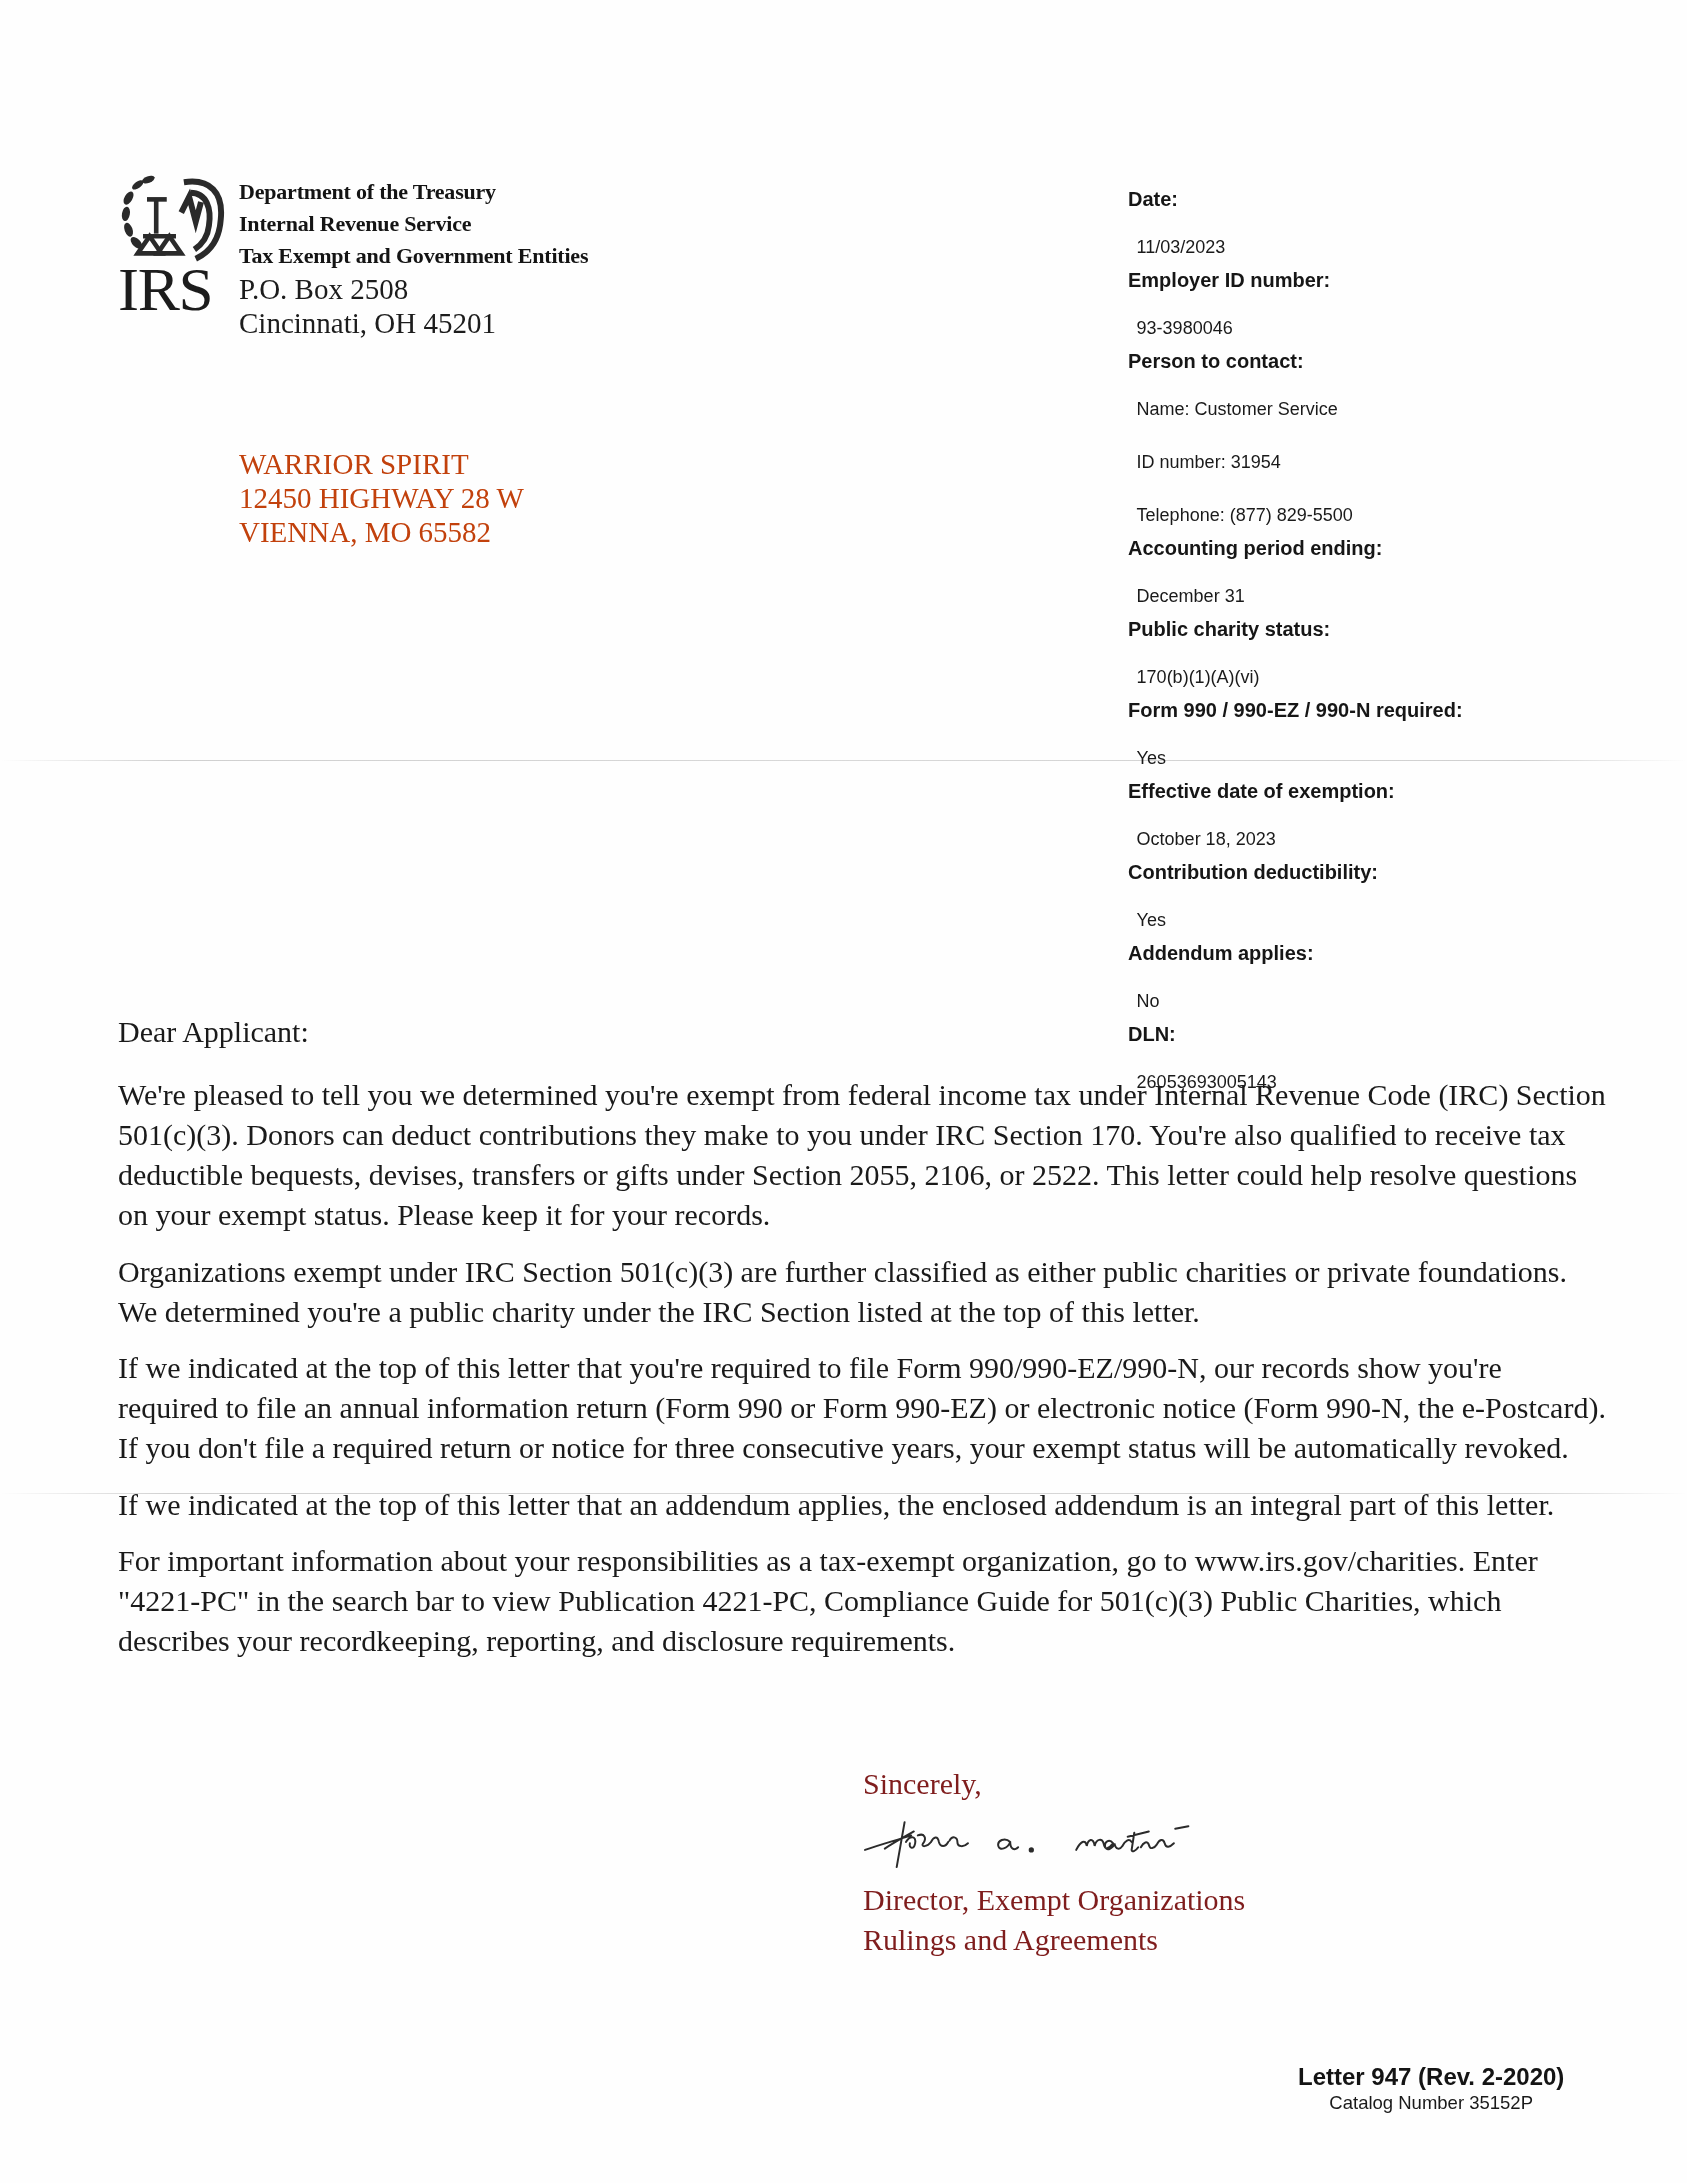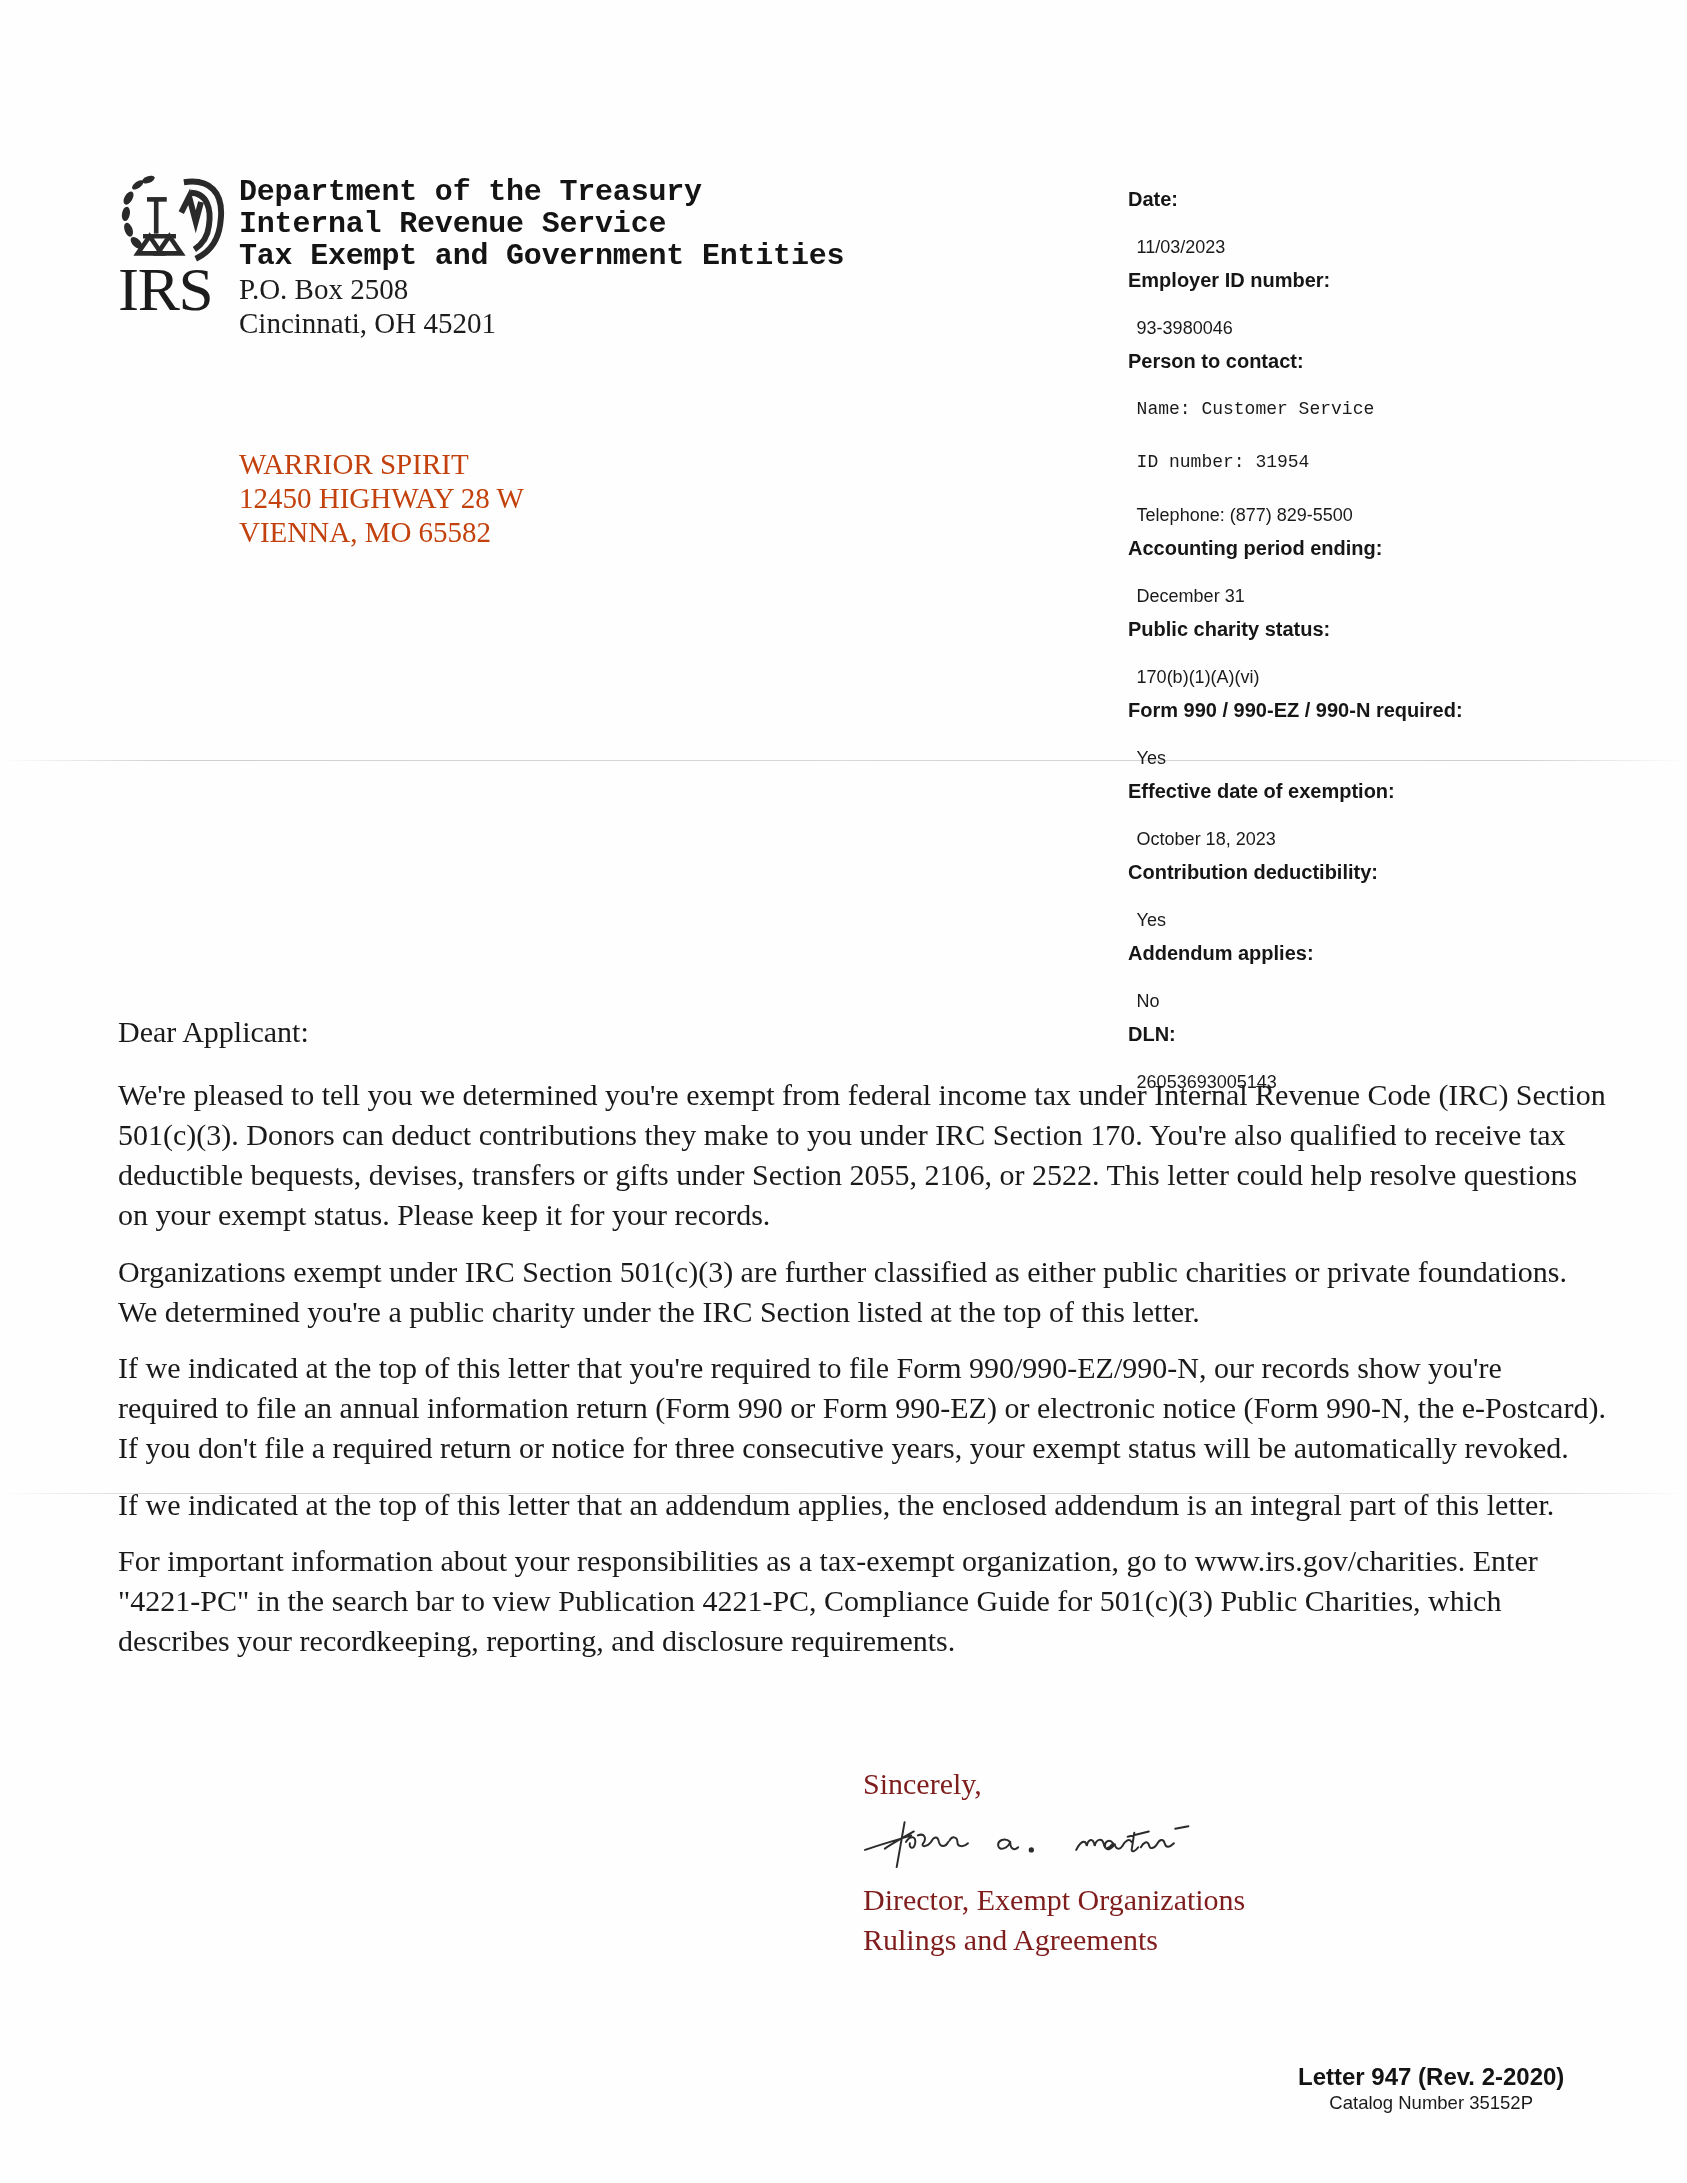--- a/index.html
+++ b/index.html
@@ -50,23 +50,23 @@
       color: #1c1c1c;
       transform: scaleX(1.02);
       transform-origin: left top;
     }
     .agency {
       position: absolute;
       left: 239px;
       top: 176px;
     }
     .agency .bold-line {
-      font-family: Liberation Mono, monospace;
+      font-family: Liberation Serif, serif;
       font-weight: bold;
-      font-size: 30px;
+      font-size: 22px;
       line-height: 32px;
       color: #141414;
       white-space: nowrap;
       letter-spacing: -0.2px;
     }
     .agency .addr-line {
       font-family: "Liberation Serif", serif;
       font-size: 29px;
       line-height: 34px;
       color: #1c1c1c;
@@ -103,21 +103,21 @@
     .info .val {
       font-family: "Liberation Sans", sans-serif;
       font-size: 18px;
       line-height: 33px;
       color: #1a1a1a;
       padding-left: 8.6px;
       white-space: nowrap;
       margin-bottom: 4px;
       margin-top: 20px;
     }
-    .info .val.tight { margin-bottom: 0; font-family: Liberation Mono, monospace; }
+    .info .val.tight { margin-bottom: 0; }
 
     
     .body {
       position: absolute;
       left: 118px;
       top: 1012px;
       width: 1489px;
       font-family: "Liberation Serif", serif;
       font-size: 30px;
       line-height: 40px;

